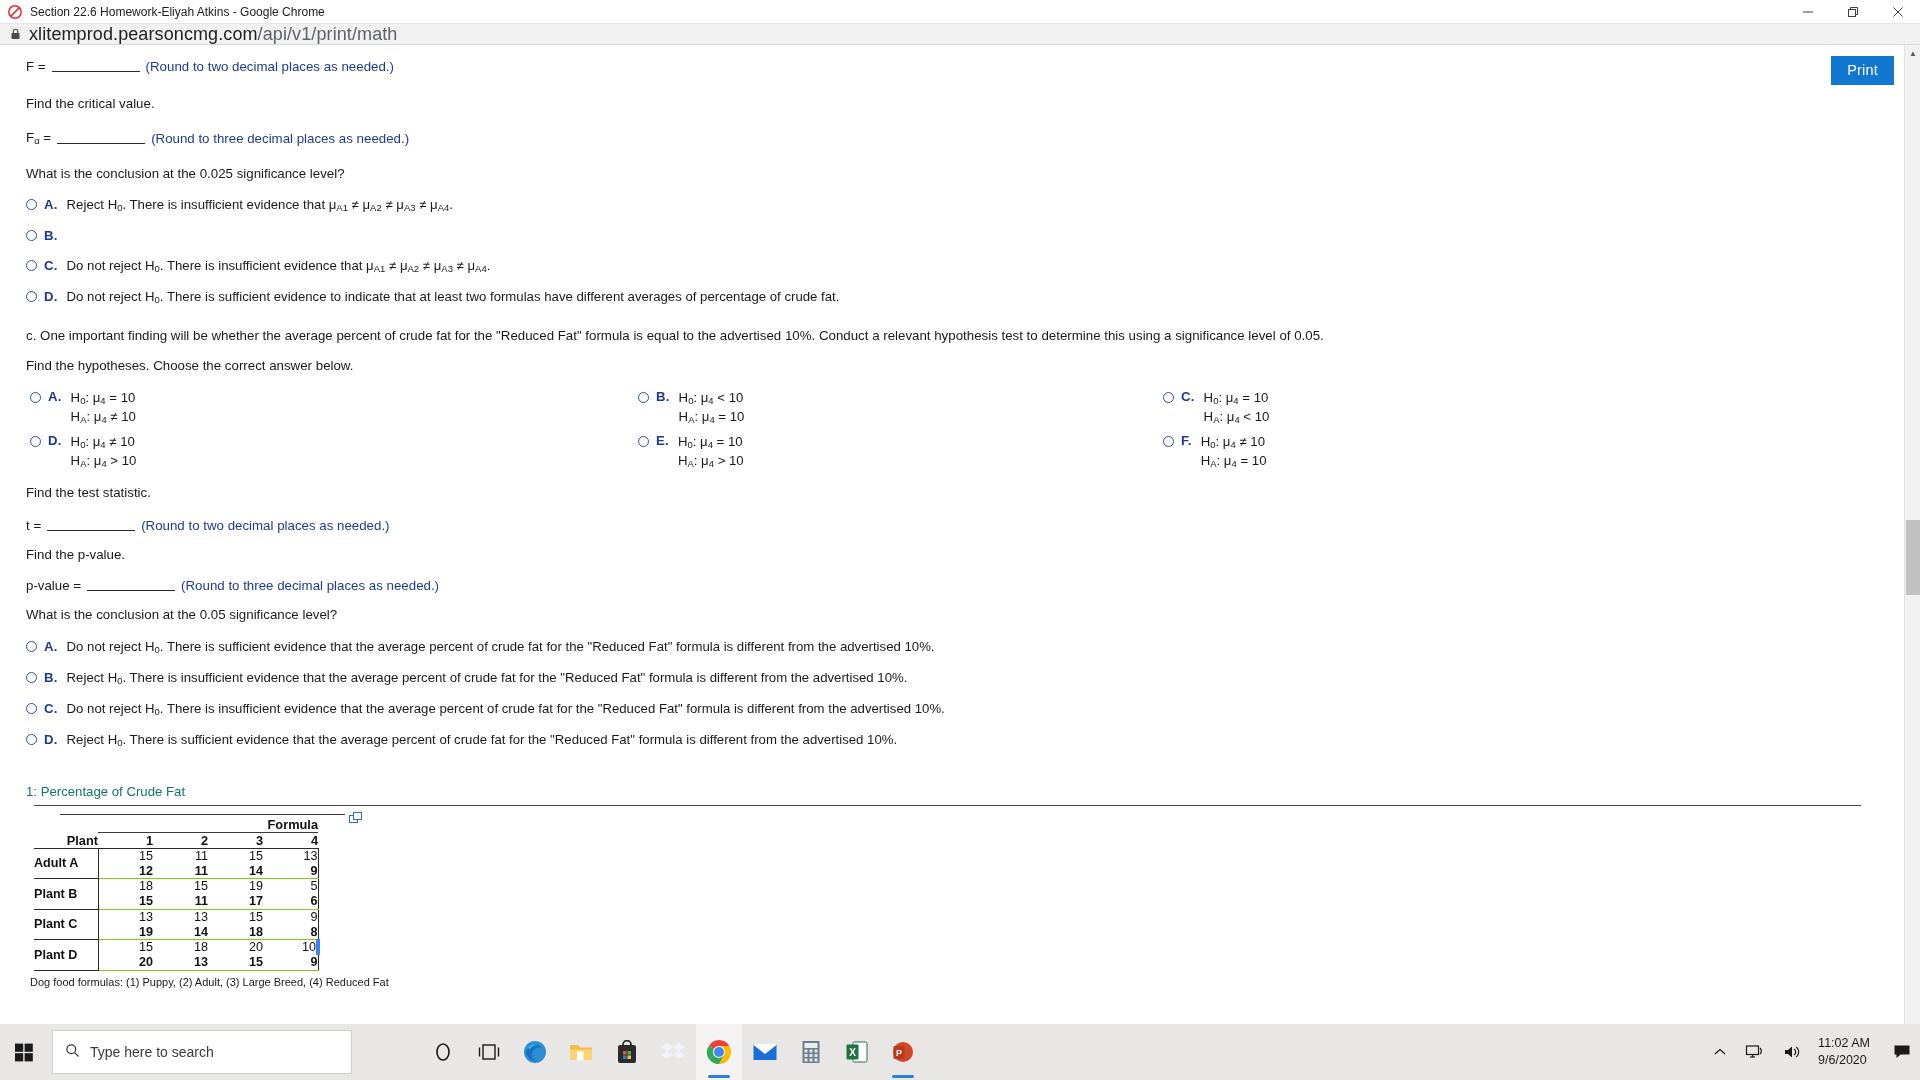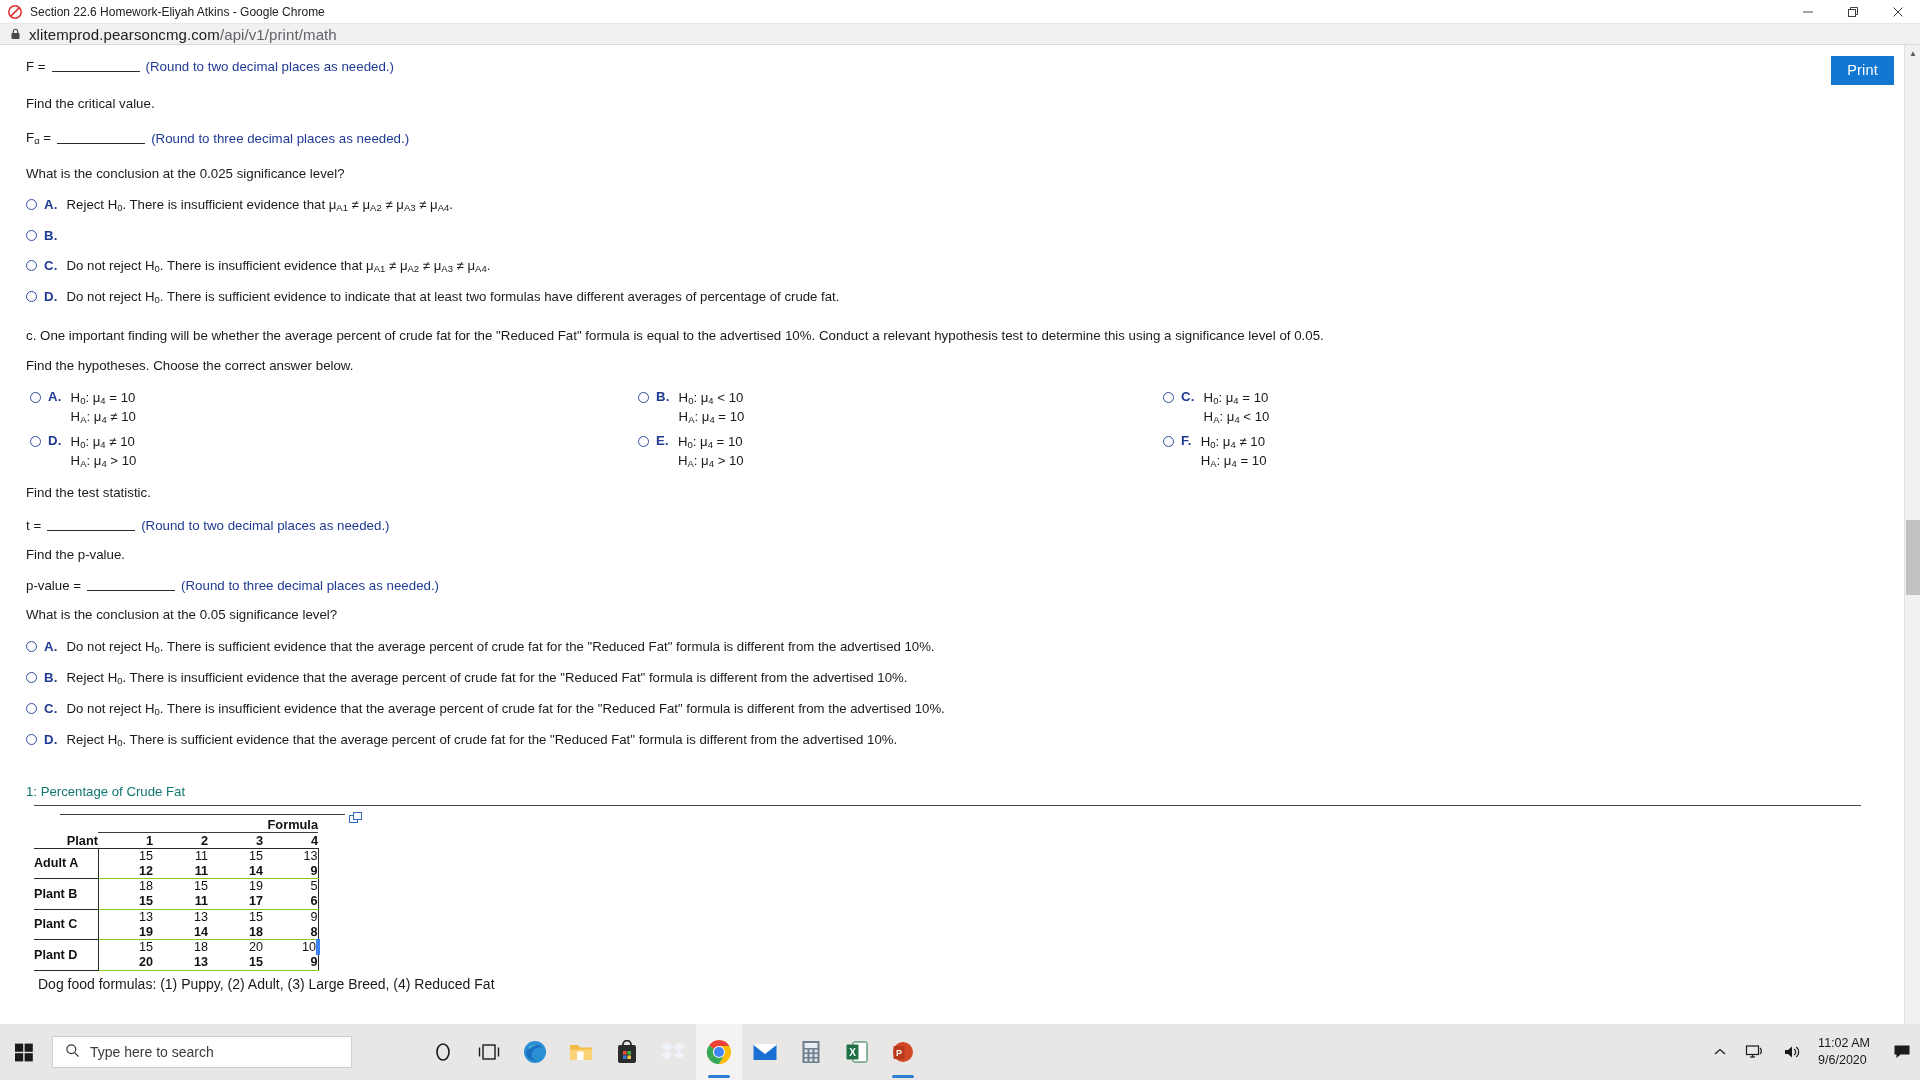--- a/index.html
+++ b/index.html
@@ -45,21 +45,21 @@
   .urlbar {
     height: 21px;
     background: #f1f1f1;
     display: flex;
     align-items: center;
     border-bottom: 1px solid #d8d8d8;
     padding-left: 10px;
   }
   .lock-icon { margin-right: 8px; display:flex; align-items:center;}
   .url-text {
-    font-size: 15px;
+    font-size: 18px;
     color: #5f6368;
     letter-spacing: 0.1px;
   }
   .url-text .dom { color: #202124; }
 
   
   .page {
     position: relative;
     width: 1920px;
     height: 1000px;
@@ -251,41 +251,41 @@
     padding-left: 2px;
     border-right: 1px solid #2a2a2a;
     border-bottom: 1px solid #2a2a2a;
   }
   .cellbox {
     border-bottom: 1px solid #84cc16;
     font-weight: bold;
   }
   .grpfirst td { padding-top: 1px; }
   .footnote {
-    font-size: 14px;
+    font-size: 11px;
     color: #1a1a1a;
     margin-top: 5px;
-    margin-left: 12px;
+    margin-left: 4px;
   }
 
   
   .taskbar {
     position: absolute;
     left: 0; bottom: 0;
     width: 1920px; height: 56px;
     background: #e9e6e6;
     display: flex;
     align-items: center;
   }
   .start {
     width: 48px; height: 56px;
     display: flex; align-items: center; justify-content: center;
   }
   .searchbox {
-    width: 300px; height: 32px;
+    width: 300px; height: 44px;
     background: #ffffff;
     border: 1px solid #d0cdcd;
     display: flex; align-items: center;
     margin-left: 4px;
     cursor: text;
   }
   .searchbox .mag { margin: 0 10px 0 12px; }
   .searchbox span.ph {
     font-size: 14px;
     color: #3b3b3b;

